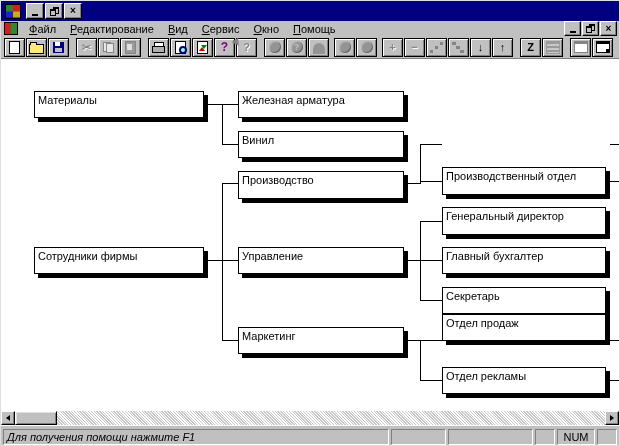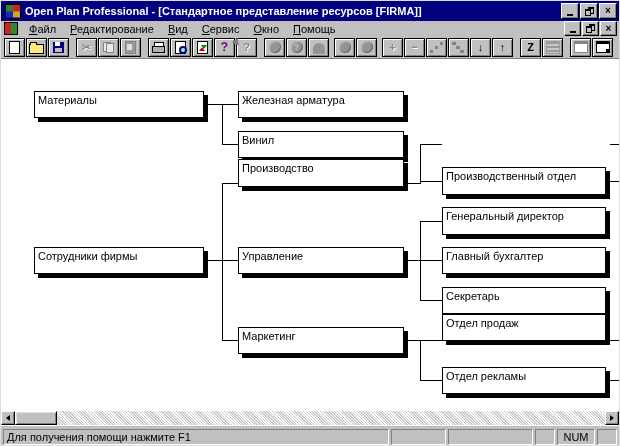--- a/index.html
+++ b/index.html
@@ -87,35 +87,34 @@
     box-shadow:inset -1px -1px 0 #808080;display:flex;align-items:center;justify-content:center;flex:0 0 auto;box-sizing:border-box;}
   .tri-l{width:0;height:0;border:3px solid transparent;border-right:4px solid #000;border-left:none;}
   .tri-r{width:0;height:0;border:3px solid transparent;border-left:4px solid #000;border-right:none;}
   .sb-thumb{width:42px;height:14px;background:#c0c0c0;border:1px solid;border-color:#fff #000 #000 #fff;
     box-shadow:inset 1px 1px 0 #dfdfdf,inset -1px -1px 0 #808080;flex:0 0 auto;box-sizing:border-box;}
   .sb-track{flex:1 1 auto;}
   
   .statusbar{height:23px;display:flex;align-items:center;padding:2px 2px 3px 2px;flex:0 0 auto;box-sizing:border-box;border-top:1px solid #fff;}
   .panel{height:16px;border:1px solid;border-color:#808080 #fff #fff #808080;background:#c0c0c0;
     font-size:11px;line-height:15px;padding:0 3px;box-sizing:border-box;white-space:nowrap;overflow:hidden;margin-right:2px;}
-  .p-msg{flex:1 1 auto;}
+  .p-msg{flex:1 1 auto;font-style:italic;}
   .p-a{width:55px;flex:0 0 auto;}
   .p-b{width:85px;flex:0 0 auto;}
   .p-c{width:20px;flex:0 0 auto;}
   .p-num{width:38px;flex:0 0 auto;text-align:center;}
   .p-d{width:20px;flex:0 0 auto;margin-right:0;}
 </style>
 </head>
 <body>
 
 <div class="window">
 
   <div class="titlebar">
     <div class="app-icon"></div>
-    <div class="title-text">Open Plan Professional - [Стандартное представление ресурсов [FIRMA]]</div>
     <div class="cap-btn">
         <span class="g-min"></span>
       </div>
     <div class="cap-btn">
         <span class="g-res"></span>
       </div>
     <div class="cap-btn">
         <span>×</span>
       </div>
   </div>
@@ -228,21 +227,21 @@
       </button>
   </div>
 
   <div class="client">
 
     <div class="node" style="left:33px;top:188px;width:170px;height:27px">Сотрудники фирмы</div>
     <div class="node" style="left:33px;top:32px;width:170px;height:27px">Материалы</div>
 
     <div class="node" style="left:237px;top:32px;width:166px;height:27px">Железная арматура</div>
     <div class="node" style="left:237px;top:72px;width:166px;height:27px">Винил</div>
-    <div class="node" style="left:237px;top:100px;width:166px;height:28px">Производство</div>
+    <div class="node" style="left:237px;top:112px;width:166px;height:28px">Производство</div>
     <div class="node" style="left:237px;top:188px;width:166px;height:27px">Управление</div>
     <div class="node" style="left:237px;top:268px;width:166px;height:27px">Маркетинг</div>
 
     <div class="node" style="left:441px;top:108px;width:164px;height:28px">Производственный отдел</div>
     <div class="node" style="left:441px;top:148px;width:164px;height:28px">Генеральный директор</div>
     <div class="node" style="left:441px;top:188px;width:164px;height:27px">Главный бухгалтер</div>
     <div class="node" style="left:441px;top:228px;width:164px;height:27px">Секретарь</div>
     <div class="node" style="left:441px;top:255px;width:164px;height:27px">Отдел продаж</div>
     <div class="node" style="left:441px;top:308px;width:164px;height:27px">Отдел рекламы</div>
 

